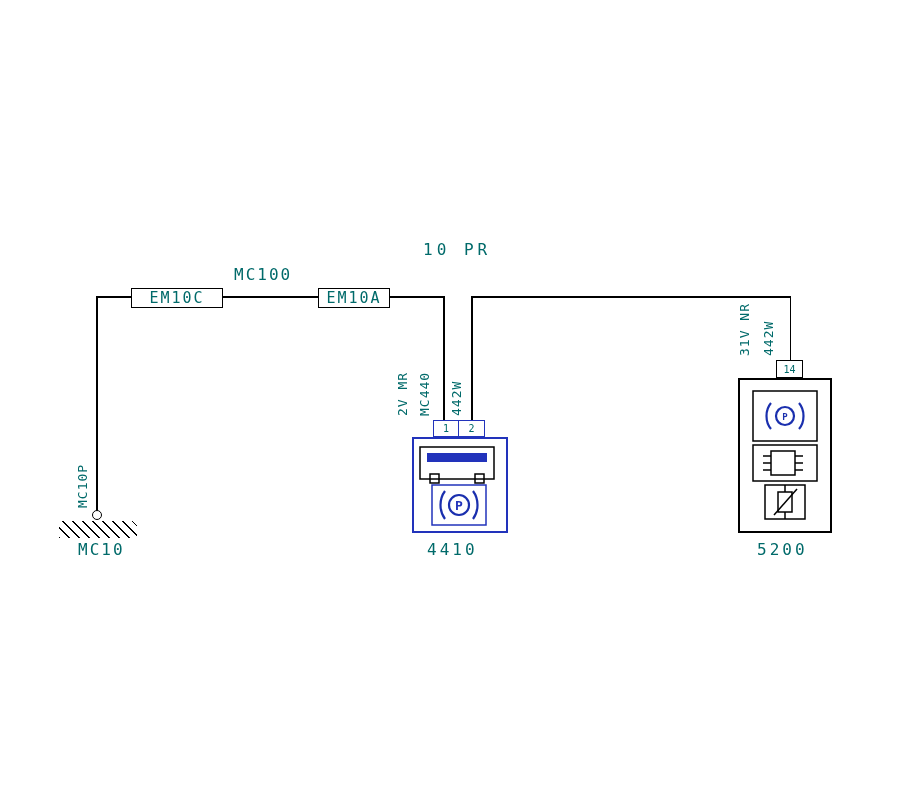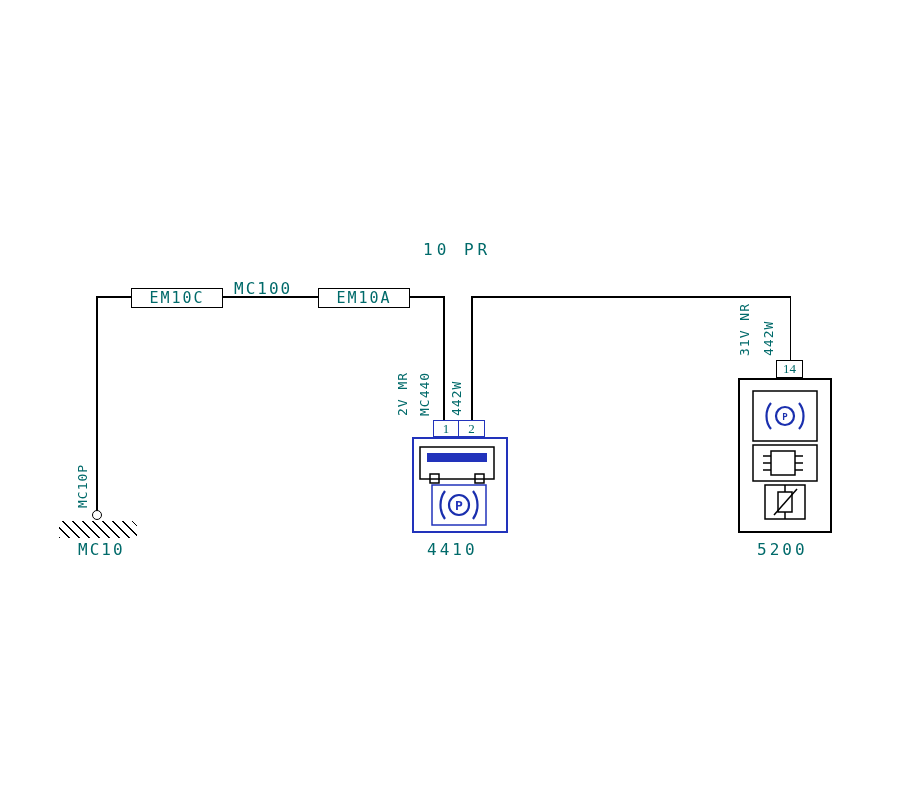--- a/index.html
+++ b/index.html
@@ -9,21 +9,21 @@
     font-family:"DejaVu Sans Mono", monospace; overflow:hidden;
   }
   .wire { position:absolute; background:#000000; }
   .wire.h { height:1.5px; }
   .wire.v { width:1.5px; }
   .box {
     position:absolute; border:1.5px solid #000000; background:#ffffff;
     display:flex; align-items:center; justify-content:center;
     color:#006a6a; font-size:15px; letter-spacing:2px;
   }
-  .box.pin { font-size:13px; letter-spacing:0;font-family:Liberation Serif, serif; }
+  .box.pin { font-size:10px; letter-spacing:0; }
   .box.pin.blue, .blue-border { border-color:#2233bb; }
   .comp { position:absolute; border:2px solid #000000; background:#ffffff; }
   .comp.blue-border { border-color:#2233bb; }
   .comp svg { position:absolute; left:0; top:0; width:100%; height:100%; display:block; }
   .label {
     position:absolute; color:#006a6a; font-size:16px; white-space:nowrap;
     letter-spacing:2px; line-height:17px;
   }
   .vlabel {
     position:absolute; color:#006a6a; font-size:13px; white-space:nowrap;
@@ -51,25 +51,25 @@
   <div class="wire h" style="left:96px;top:296px;width:348px"></div>
   <div class="wire v" style="left:96px;top:296px;height:216px"></div>
   <div class="wire h" style="left:471px;top:296px;width:320px"></div>
   <div class="wire v" style="left:443px;top:296px;height:126px"></div>
   <div class="wire v" style="left:471px;top:296px;height:126px"></div>
   <div class="wire v" style="left:789.5px;top:296px;height:66px"></div>
 
   <div class="box" style="left:131px;top:288px;width:92px;height:20px">
     <span>EM10C</span>
   </div>
-  <div class="box" style="left:318px;top:288px;width:92px;height:20px">
+  <div class="box" style="left:318px;top:288px;width:72px;height:20px">
     <span>EM10A</span>
   </div>
 
-  <div class="label" style="left:234px;top:280px">MC100</div>
+  <div class="label" style="left:234px;top:266px">MC100</div>
   <div class="label" style="left:423px;top:241px;letter-spacing:4px">10 PR</div>
   <div class="label" style="left:78px;top:541px">MC10</div>
   <div class="label" style="left:427px;top:541px;letter-spacing:3px">4410</div>
   <div class="label" style="left:757px;top:541px;letter-spacing:3px">5200</div>
 
   <div class="vlabel" style="left:76px;top:508px">MC10P</div>
   <div class="vlabel" style="left:396px;top:416px">2V MR</div>
   <div class="vlabel" style="left:418px;top:416px">MC440</div>
   <div class="vlabel" style="left:450px;top:416px">442W</div>
   <div class="vlabel" style="left:738px;top:356px">31V NR</div>

